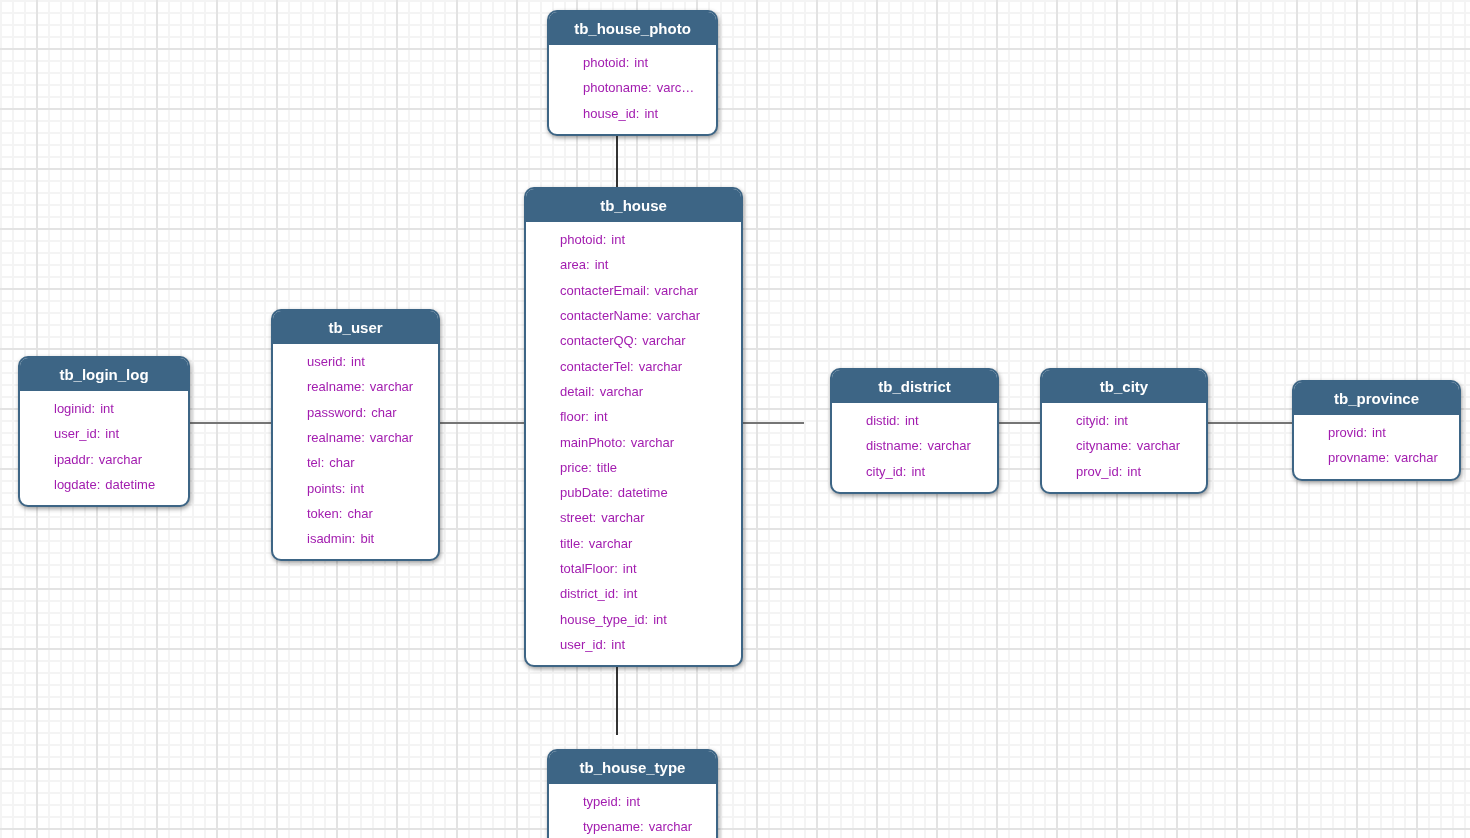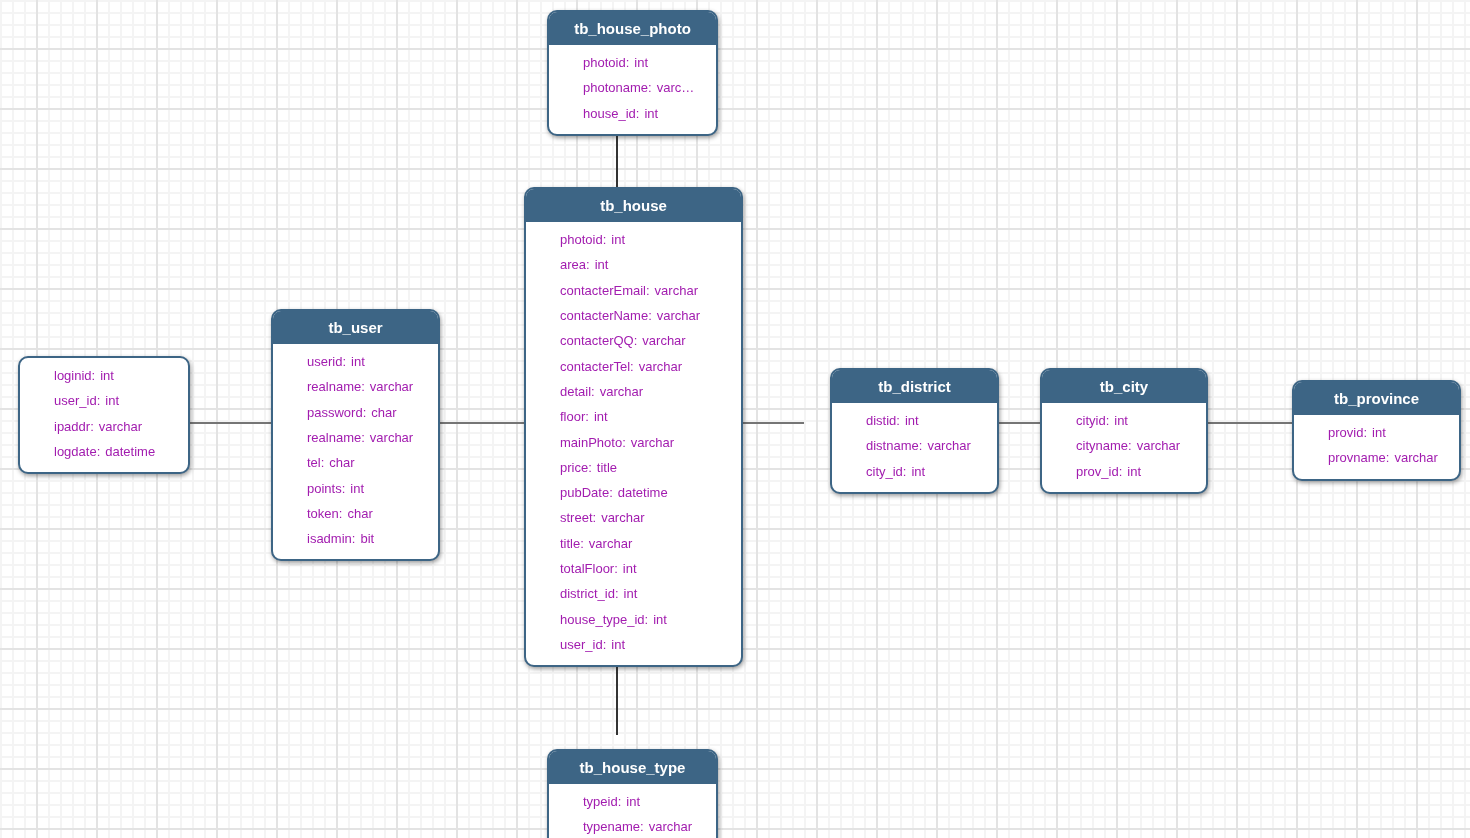--- a/index.html
+++ b/index.html
@@ -204,20 +204,21 @@
     <span class="field-name">token</span>
     <span class="field-type">char</span>
   </div>
         <div class="table-field">
     <span class="field-name">isadmin</span>
     <span class="field-type">bit</span>
   </div>
       </div>
   </div>
     <div class="table-node" style="left: 18px; top: 356px; width: 172px;">
+    <div class="table-header">tb_login_log</div>
     <div class="table-body">
         <div class="table-field">
     <span class="field-name">loginid</span>
     <span class="field-type">int</span>
   </div>
         <div class="table-field">
     <span class="field-name">user_id</span>
     <span class="field-type">int</span>
   </div>
         <div class="table-field">

